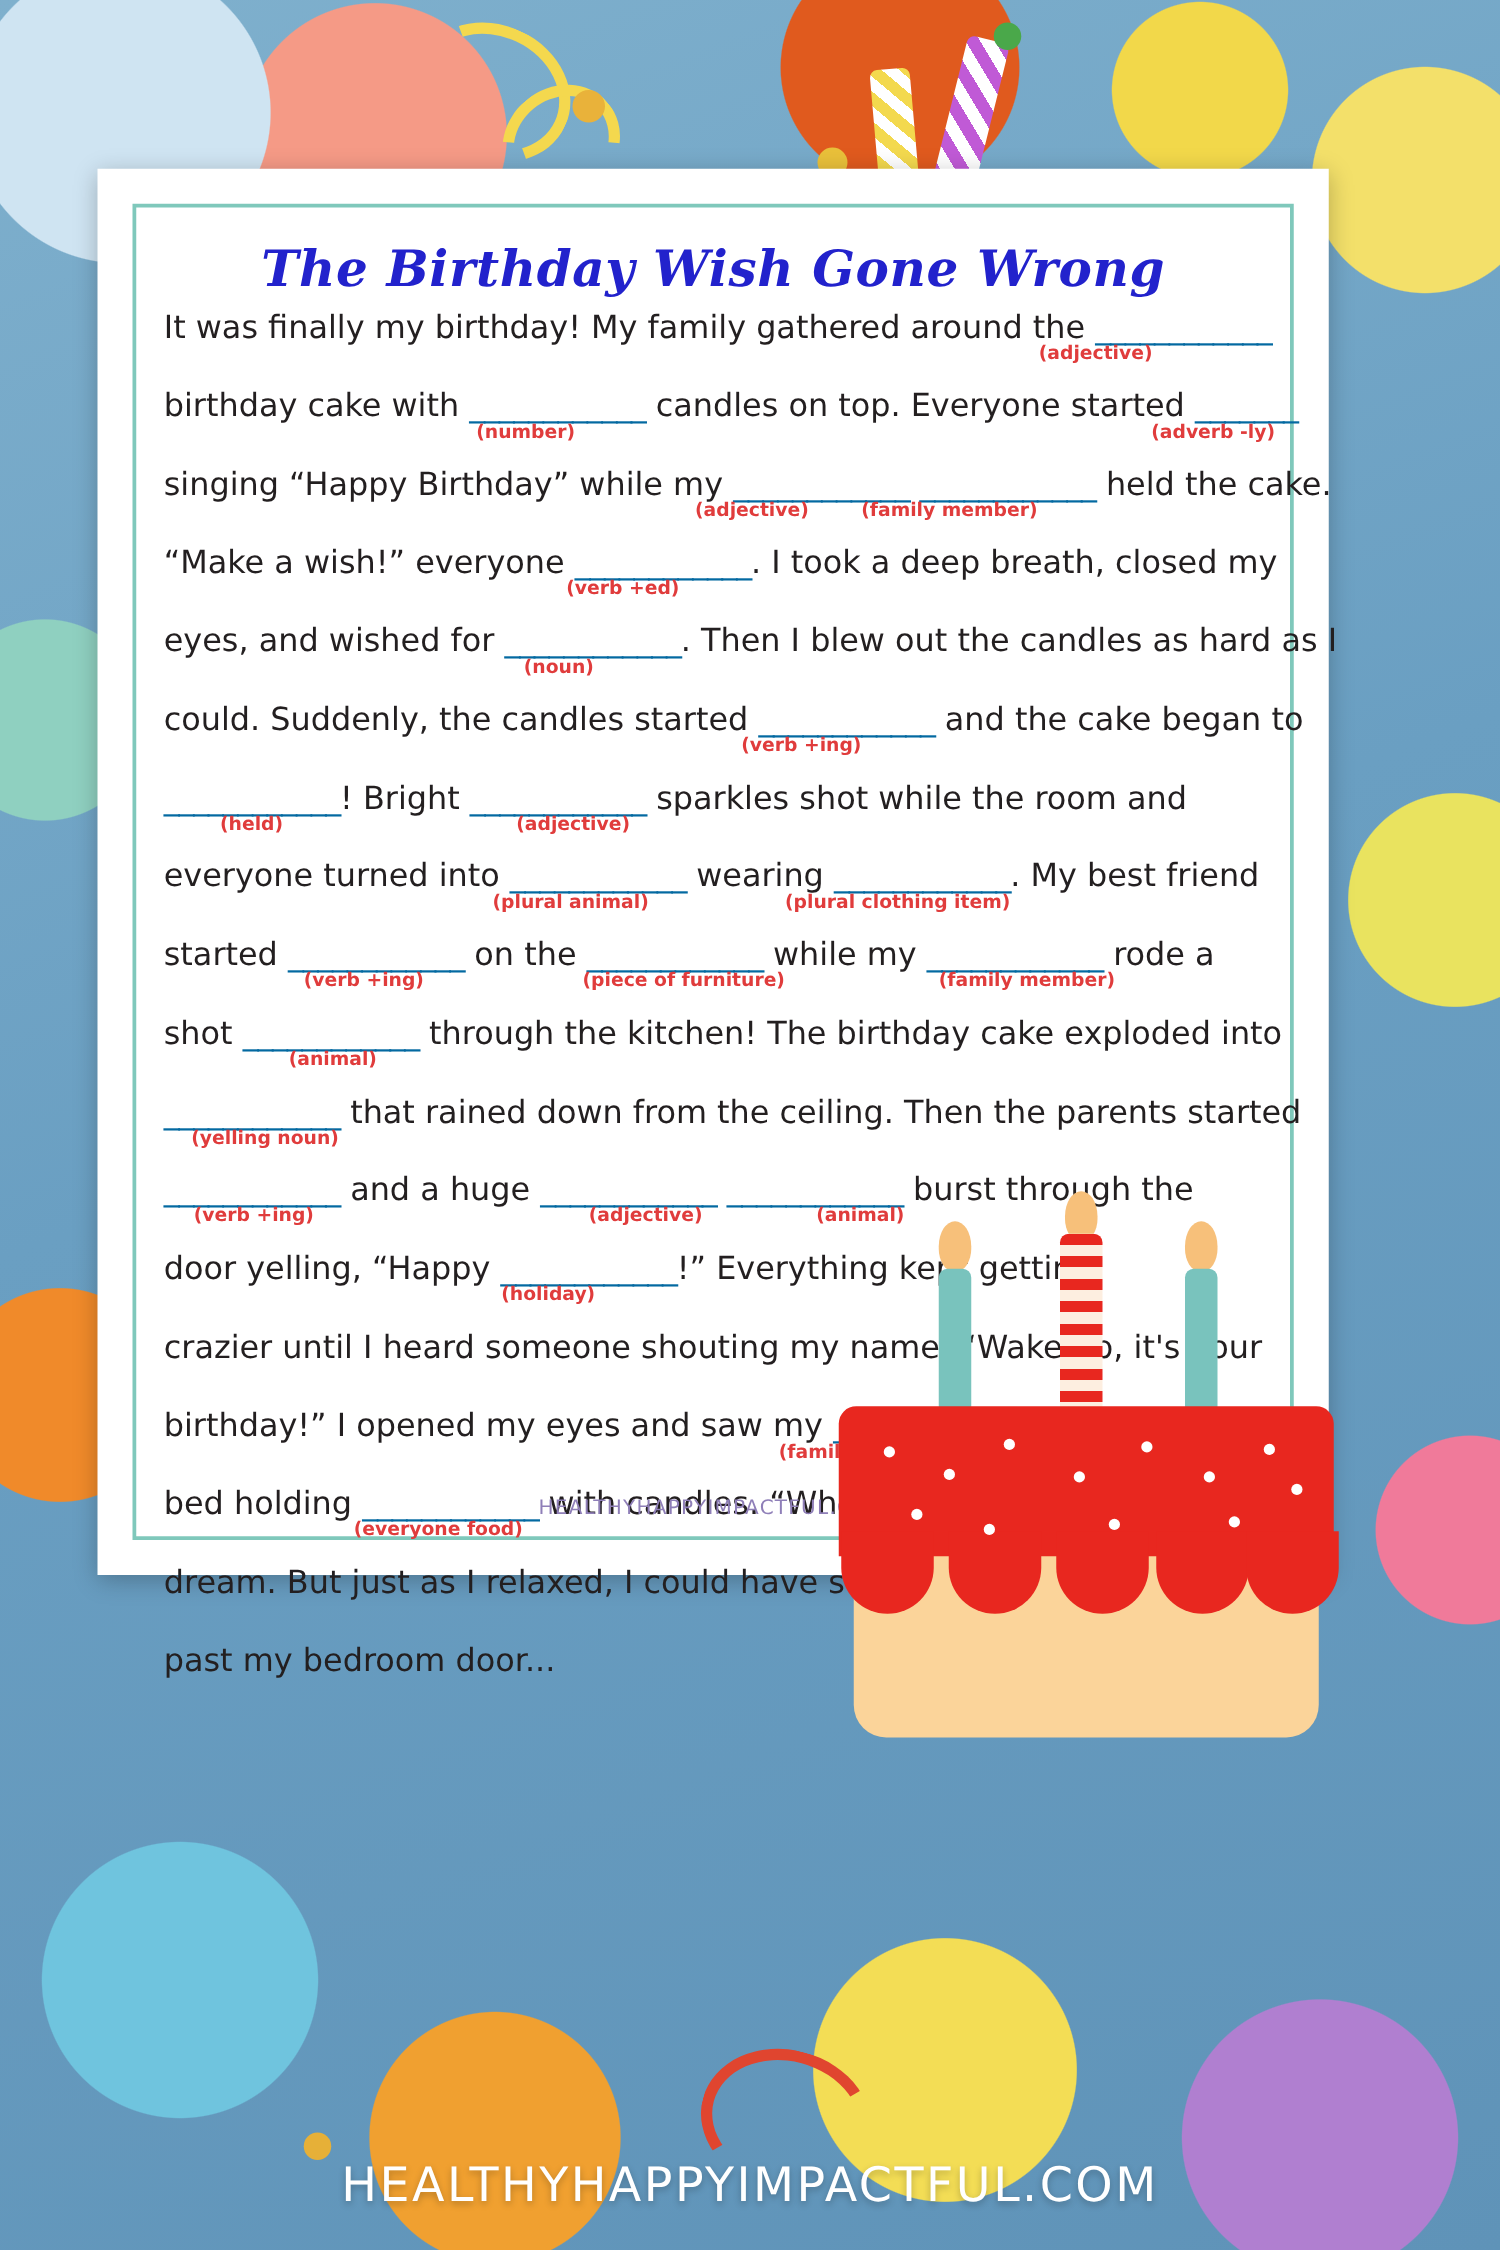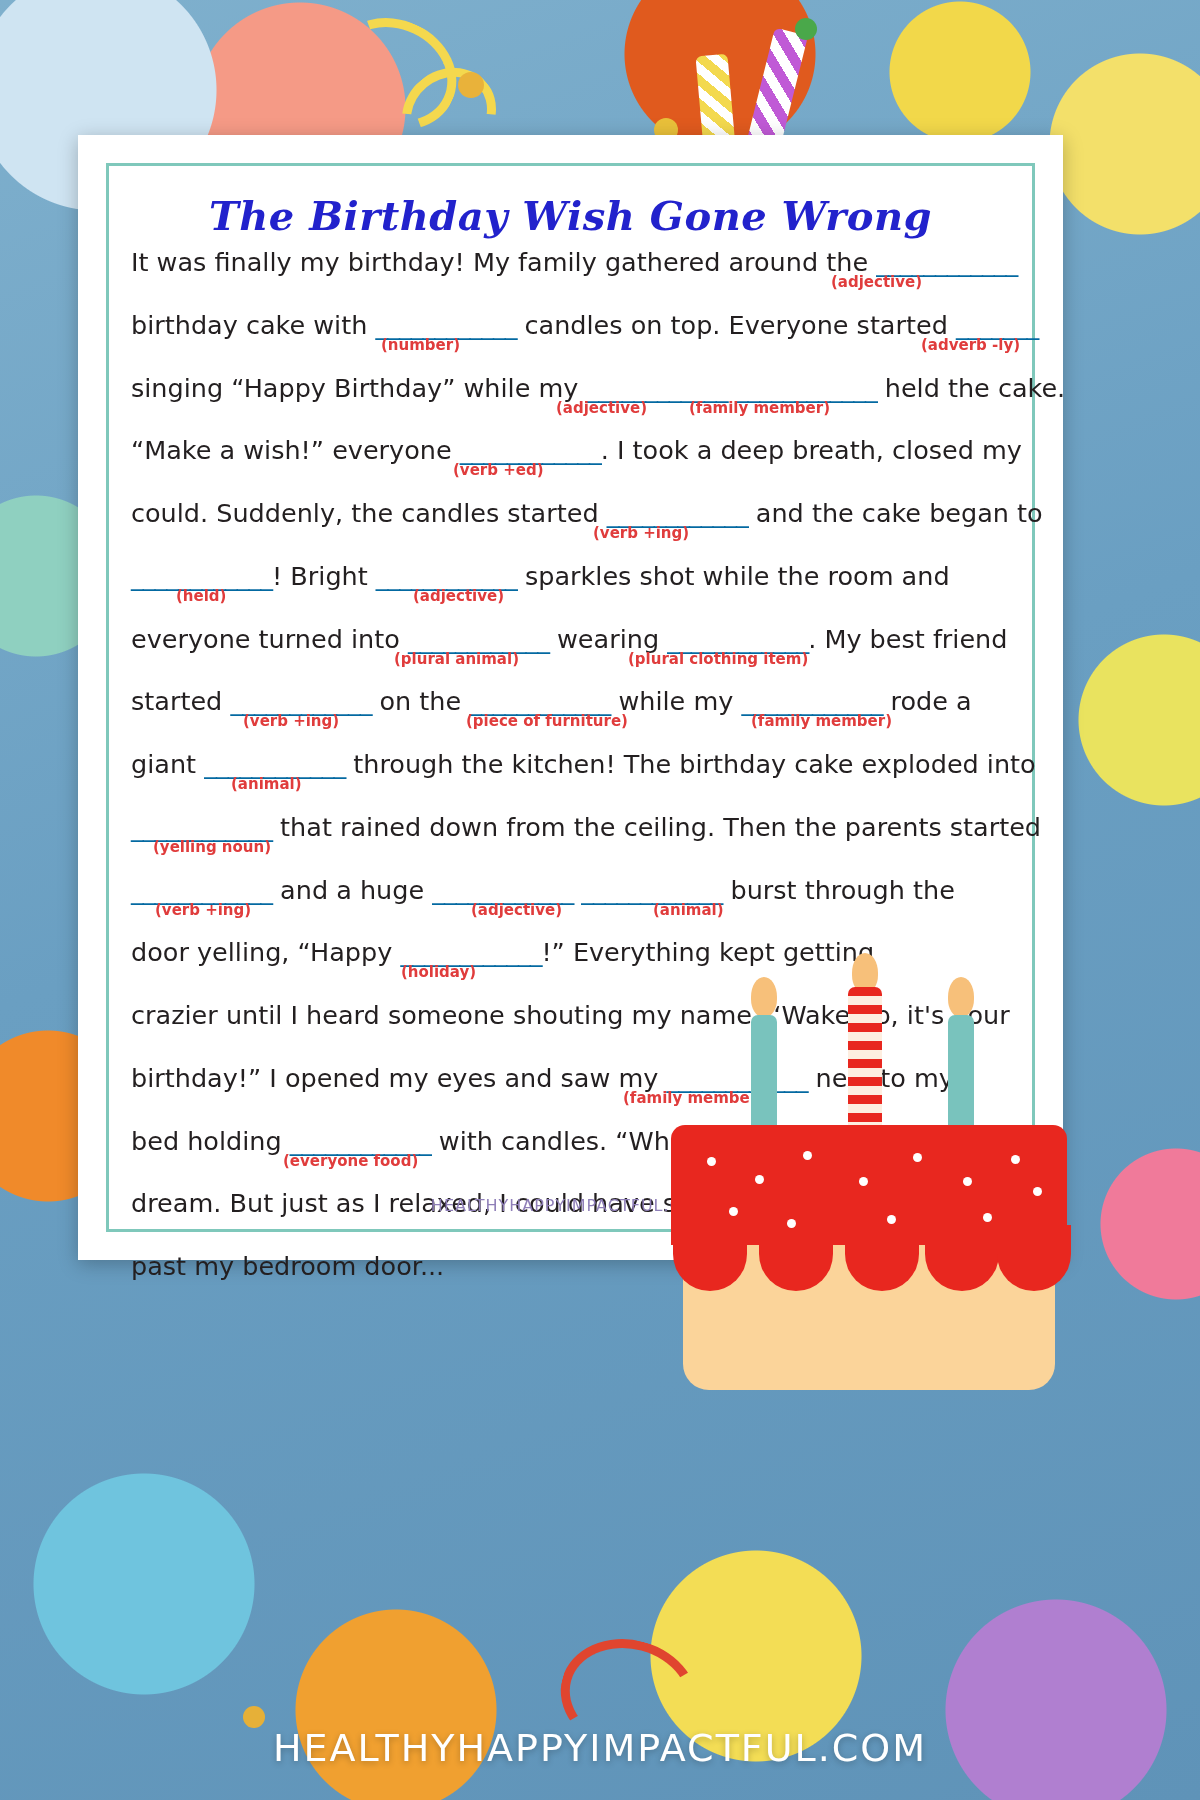--- a/index.html
+++ b/index.html
@@ -214,25 +214,26 @@
 </div>
 
 <div id="sheet">
   <div id="sheet-inner">
     <h1 class="page-title">The Birthday Wish Gone Wrong</h1>
     <div class="story" id="story">
         <div class="line"><span class="txt">It was finally my birthday! My family gathered around the </span><span class="blank">____________</span><span class="hint" style="left: 700px;">(adjective)</span></div>
         <div class="line"><span class="txt">birthday cake with </span><span class="blank">____________</span><span class="hint" style="left: 250px;">(number)</span><span class="txt"> candles on top. Everyone started </span><span class="blank">_______</span><span class="hint" style="left: 790px;">(adverb -ly)</span></div>
         <div class="line"><span class="txt">singing “Happy Birthday” while my </span><span class="blank">____________</span><span class="hint" style="left: 425px;">(adjective)</span><span class="txt">  </span><span class="blank">____________</span><span class="hint" style="left: 558px;">(family member)</span><span class="txt"> held the cake.</span></div>
         <div class="line"><span class="txt">“Make a wish!” everyone </span><span class="blank">____________</span><span class="hint" style="left: 322px;">(verb +ed)</span><span class="txt">. I took a deep breath, closed my</span></div>
+        <div class="line"><span class="txt">eyes, and wished for </span><span class="blank">____________</span><span class="hint" style="left: 288px;">(noun)</span><span class="txt">. Then I blew out the candles as hard as I</span></div>
         <div class="line"><span class="txt">could. Suddenly, the candles started </span><span class="blank">____________</span><span class="hint" style="left: 462px;">(verb +ing)</span><span class="txt">  and the cake began to</span></div>
         <div class="line"><span class="blank">____________</span><span class="hint" style="left: 45px;">(held)</span><span class="txt">! Bright </span><span class="blank">____________</span><span class="hint" style="left: 282px;">(adjective)</span><span class="txt"> sparkles shot while the room and</span></div>
         <div class="line"><span class="txt">everyone turned into </span><span class="blank">____________</span><span class="hint" style="left: 263px;">(plural animal)</span><span class="txt"> wearing </span><span class="blank">____________</span><span class="hint" style="left: 497px;">(plural clothing item)</span><span class="txt">. My best friend</span></div>
         <div class="line"><span class="txt">started </span><span class="blank">____________</span><span class="hint" style="left: 112px;">(verb +ing)</span><span class="txt"> on the </span><span class="blank">____________</span><span class="hint" style="left: 335px;">(piece of furniture)</span><span class="txt"> while my </span><span class="blank">____________</span><span class="hint" style="left: 620px;">(family member)</span><span class="txt"> rode a</span></div>
-        <div class="line"><span class="txt">giant </span><span class="blank">____________</span><span class="hint" style="left: 100px;">(animal)</span><span class="txt"> through the kitchen! The birthday cake exploded into</span></div>
+        <div class="line"><span class="txt">shot </span><span class="blank">____________</span><span class="hint" style="left: 100px;">(animal)</span><span class="txt"> through the kitchen! The birthday cake exploded into</span></div>
         <div class="line"><span class="blank">____________</span><span class="hint" style="left: 22px;">(yelling noun)</span><span class="txt"> that rained down from the ceiling. Then the parents started</span></div>
         <div class="line"><span class="blank">____________</span><span class="hint" style="left: 24px;">(verb +ing)</span><span class="txt"> and a huge </span><span class="blank">____________</span><span class="hint" style="left: 340px;">(adjective)</span><span class="txt"> </span><span class="blank">____________</span><span class="hint" style="left: 522px;">(animal)</span><span class="txt"> burst through the</span></div>
         <div class="line"><span class="txt">door yelling, “Happy </span><span class="blank">____________</span><span class="hint" style="left: 270px;">(holiday)</span><span class="txt">!” Everything kept getting</span></div>
         <div class="line"><span class="txt">crazier until I heard someone shouting my name. “Wake up, it's your</span></div>
         <div class="line"><span class="txt">birthday!” I opened my eyes and saw my </span><span class="blank">____________</span><span class="hint" style="left: 492px;">(family member)</span><span class="txt"> next to my</span></div>
         <div class="line"><span class="txt">bed holding </span><span class="blank">____________</span><span class="hint" style="left: 152px;">(everyone food)</span><span class="txt"> with candles. “Whew!” It was all a</span></div>
         <div class="line"><span class="txt">dream. But just as I relaxed, I could have sworn I saw a </span><span class="blank">____________</span><span class="hint" style="left: 690px;">(animal)</span><span class="txt"> trot</span></div>
         <div class="line"><span class="txt">past my bedroom door...</span></div>
       </div>
     <div class="site-credit">HEALTHYHAPPYIMPACTFUL.COM</div>

